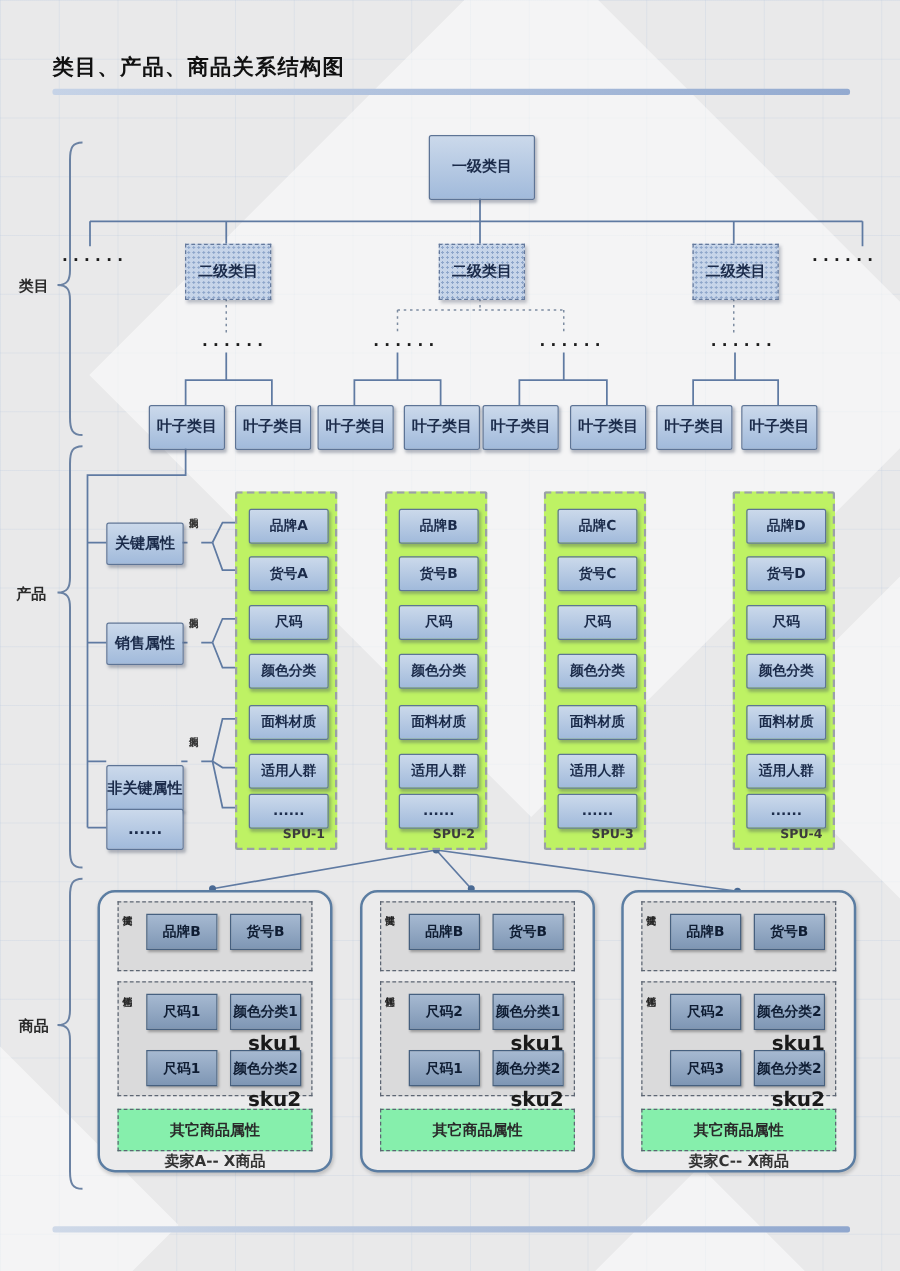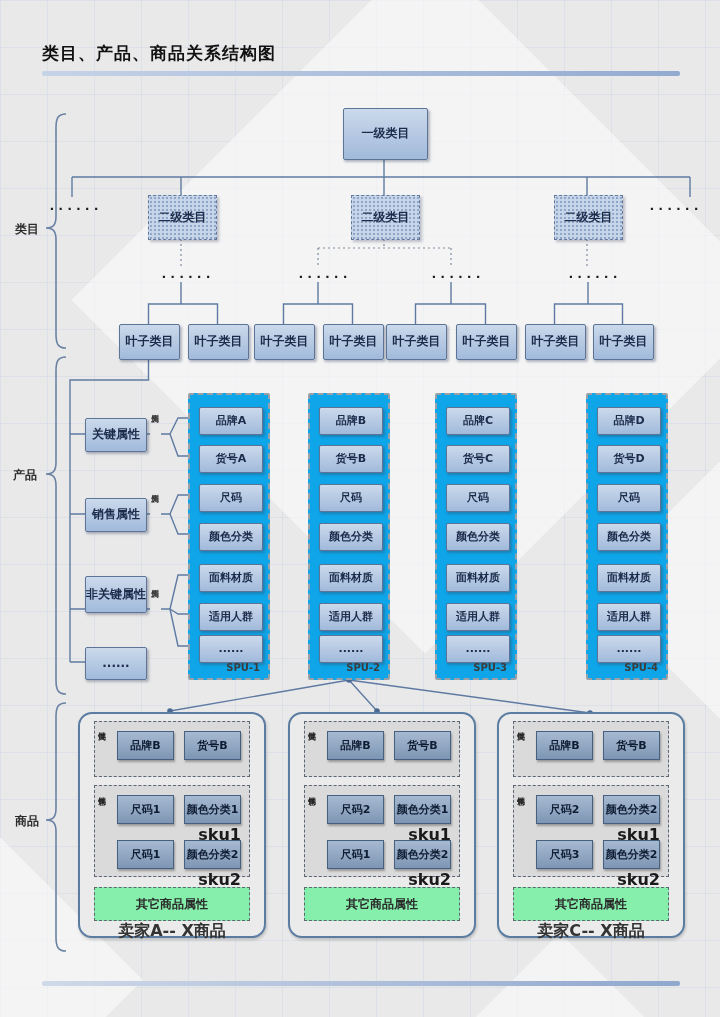--- a/index.html
+++ b/index.html
@@ -27,21 +27,21 @@
     box-shadow:1.5px 2px 2.5px rgba(55,65,90,.35);font-size:12px;font-weight:600;color:#1b2b4a;line-height:1.15;}
   .box-hatch{position:absolute;display:flex;align-items:center;justify-content:center;text-align:center;
     background-color:#c7d5e9;background-image:radial-gradient(#8ea6ca 1px, transparent 1.1px);background-size:4px 4px;
     border:1px dashed #64799c;font-size:12px;font-weight:600;color:#1b2b4a;
     box-shadow:1.5px 2px 2.5px rgba(55,65,90,.3);}
   .dots{position:absolute;font-family:"DejaVu Sans Mono","Liberation Mono",monospace;
     font-weight:bold;font-size:13px;letter-spacing:1px;color:#1c1c1c;text-align:center;height:14px;line-height:14px;}
 
   .vnote{position:absolute;writing-mode:vertical-rl;text-orientation:upright;font-size:8px;line-height:11px;color:#333;width:11px;}
 
-  .spu{position:absolute;top:393px;width:82px;height:287px;background:#0ea5e9;border:2px dashed #9aa0a8;border-radius:2px;box-sizing:border-box;}
+  .spu{position:absolute;top:393px;width:82px;height:287px;background:#bef264;border:2px dashed #9aa0a8;border-radius:2px;box-sizing:border-box;}
   .spu-item{left:9px;width:62px;height:26px;font-size:11px;}
   .r1{top:12px}.r2{top:50px}.r3{top:89px}.r4{top:128px}.r5{top:169px}.r6{top:208px}.r7{top:240px}
   .spu-name{position:absolute;right:8px;bottom:5px;font-size:10px;font-weight:bold;color:#3c3c3c;}
 
   .seller{position:absolute;top:712px;width:188px;height:226px;background:#ebebec;border:2px solid #5b7da2;
     border-radius:14px;box-sizing:border-box;box-shadow:1px 2px 3px rgba(0,0,0,.18);}
   .sub{position:absolute;left:14px;width:156px;background:#dadadb;border:1.5px dashed #5d6673;box-sizing:border-box;}
   .sub.key{top:7px;height:56px;}
   .sub.sales{top:71px;height:92px;}
   .other-box{position:absolute;left:14px;top:173px;width:156px;height:34px;background:#86efac;border:1.5px dashed #5d6673;
@@ -50,21 +50,21 @@
   .vlabel.key{top:12px;}
   .vlabel.sales{top:77px;}
   .mini{position:absolute;width:57px;height:29px;display:flex;align-items:center;justify-content:center;
     background:linear-gradient(180deg,#a6b9d1,#7e96b4);border:1px solid #46607f;font-size:11px;font-weight:bold;color:#0f1d33;
     box-shadow:1px 1.5px 2px rgba(0,0,0,.3);box-sizing:border-box;}
   .b1{left:37px;top:17px}.b2{left:104px;top:17px}
   .r1a{left:37px;top:81px}.r1b{left:104px;top:81px}
   .r2a{left:37px;top:126px}.r2b{left:104px;top:126px}
   .sku{position:absolute;left:104px;width:57px;text-align:right;font-size:16px;font-weight:bold;color:#1a1a1a;}
   .sku1{top:111px}.sku2{top:156px}
-  .seller-label{position:absolute;left:0;right:0;top:207px;text-align:center;font-size:16px;font-weight:600;color:#333;}
+  .seller-label{position:absolute;left:0;right:0;top:207px;text-align:center;font-size:12px;font-weight:600;color:#333;}
 </style>
 </head>
 <body>
 
 <div class="diamond" style="left:175px;top:50px;width:500px;height:500px;"></div>
 <div class="diamond" style="left:670px;top:400px;width:380px;height:380px;"></div>
 <div class="diamond" style="left:350px;top:1020px;width:420px;height:420px;"></div>
 <div class="diamond" style="left:-340px;top:780px;width:400px;height:400px;"></div>
 
 <svg id="lines" viewBox="0 0 720 1017">
@@ -144,21 +144,21 @@
 <div class="box-blue" style="left:188px;top:324px;width:59px;height:34px;">叶子类目</div>
 <div class="box-blue" style="left:254px;top:324px;width:59px;height:34px;">叶子类目</div>
 <div class="box-blue" style="left:323px;top:324px;width:59px;height:34px;">叶子类目</div>
 <div class="box-blue" style="left:386px;top:324px;width:59px;height:34px;">叶子类目</div>
 <div class="box-blue" style="left:456px;top:324px;width:59px;height:34px;">叶子类目</div>
 <div class="box-blue" style="left:525px;top:324px;width:59px;height:34px;">叶子类目</div>
 <div class="box-blue" style="left:593px;top:324px;width:59px;height:34px;">叶子类目</div>
 
 <div class="box-blue" style="left:85px;top:418px;width:60px;height:32px;">关键属性</div>
 <div class="box-blue" style="left:85px;top:498px;width:60px;height:32px;">销售属性</div>
-<div class="box-blue" style="left:85px;top:576px;width:60px;height:35px;">非关键属性</div>
+<div class="box-blue" style="left:85px;top:612px;width:60px;height:35px;">非关键属性</div>
 <div class="box-blue" style="left:85px;top:647px;width:60px;height:31px;">......</div>
 <div class="vnote" style="left:149px;top:408px;height:54px;">服装为例</div>
 <div class="vnote" style="left:149px;top:488px;height:54px;">服装为例</div>
 <div class="vnote" style="left:149px;top:583px;height:54px;">服装为例</div>
 
 <div class="spu" style="left:188px;">
   <div class="box-blue spu-item r1">品牌A</div>
   <div class="box-blue spu-item r2">货号A</div>
   <div class="box-blue spu-item r3">尺码</div>
   <div class="box-blue spu-item r4">颜色分类</div>

